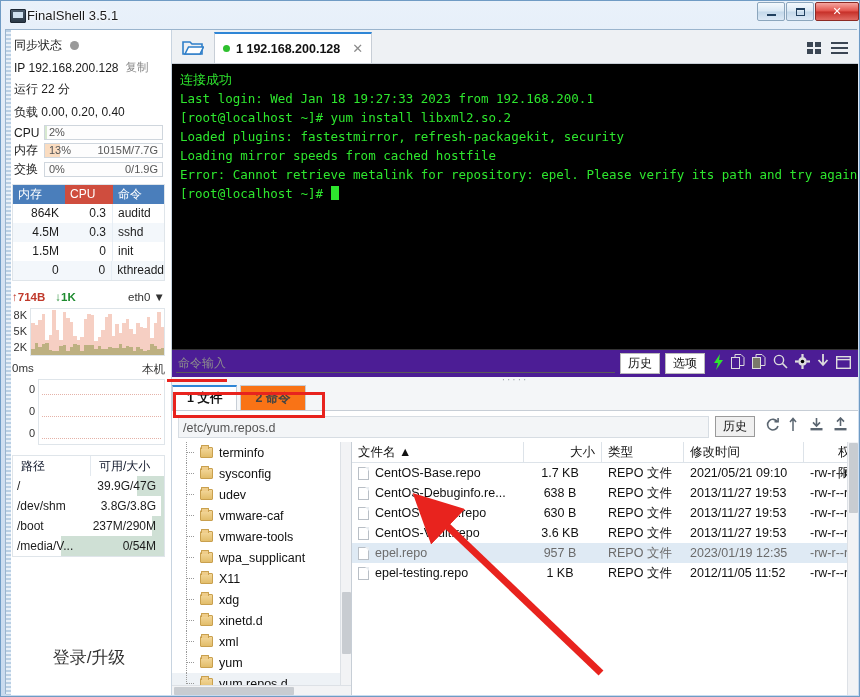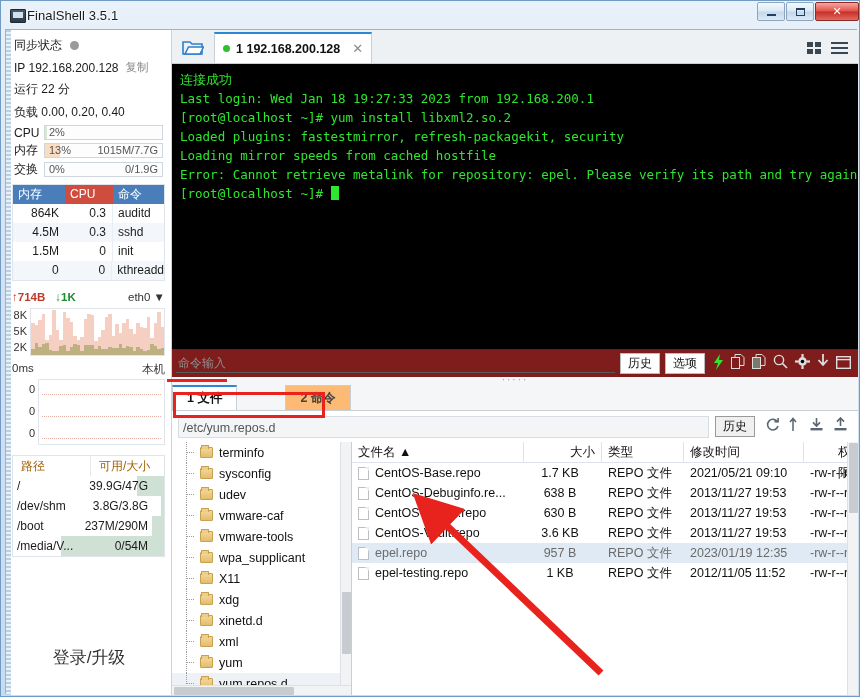--- a/index.html
+++ b/index.html
@@ -117,27 +117,27 @@
   #ping .phd { display: flex; font-size: 11.5px; color: #333; }
   #ping .phd .r { margin-left: auto; }
   #ping .pwrap { display: flex; margin-top: 2px; }
   #ping .yaxis { width: 26px; font-size: 11px; color: #333; text-align: right; padding-right: 3px;}
   #ping .yaxis div { height: 22px; line-height: 20px; }
   #ping .graph { flex: 1; height: 66px; border: 1px solid #dfe5ea; background: #fff; position: relative; }
   #ping .gl { position: absolute; left: 3px; right: 3px; border-top: 1px dotted #e5b2a8; }
 
   
   #disk { margin: 10px 6px 0 6px; border: 1px solid #dfe5ea; }
-  #disk .dhead { display: flex; font-size: 12px; height: 20px; color: #a16207; }
+  #disk .dhead { display: flex; font-size: 12px; height: 20px; color: #0f172a; }
   #disk .dhead .c1 { width: 78px; line-height: 20px; padding-left: 8px; border-right: 1px solid #e3e9ef;}
   #disk .dhead .c2 { flex: 1; line-height: 20px; padding-left: 8px; }
   #disk .drow { position: relative; display: flex; height: 20px; font-size: 12px; color: #1b1b1b; }
   #disk .drow .bar { position: absolute; right: 0; top: 0; bottom: 0; background: #cfe0d5; }
   #disk .drow .c1 { width: 78px; line-height: 20px; padding-left: 4px; position: relative; z-index: 2;}
-  #disk .drow .c2 { flex: 1; line-height: 20px; text-align: right; padding-right: 16px; position: relative; z-index: 2;}
+  #disk .drow .c2 { flex: 1; line-height: 20px; text-align: right; padding-right: 8px; position: relative; z-index: 2;}
 
   #login { position: absolute; left: 0; bottom: 26px; width: 166px; text-align: center; font-size: 17px; color: #333; }
 
   
   #right { position: absolute; left: 166px; top: 0; width: 686px; height: 665px; background: #f4f6f8; }
 
   
   #tabstrip {
     height: 34px; background: #eef1f4; border-bottom: 1px solid #c7ced6;
     display: flex; align-items: flex-end; position: relative;
@@ -159,41 +159,41 @@
     font-family: "DejaVu Sans Mono", "Liberation Mono", monospace;
     font-size: 12.5px; line-height: 19px;
   }
   #terminal .ln { white-space: pre; }
   #terminal .cn { font-family: "Liberation Sans", sans-serif; font-size: 13px; }
   .cursor { display: inline-block; width: 8px; height: 14px; background: #2ee62e; vertical-align: -2px; }
 
   
   #cmdbar {
     position: absolute; left: 0; top: 319px; width: 686px; height: 28px;
-    background: #7f1d1d; display: flex; align-items: center; padding: 0 4px;
+    background: #4c1d95; display: flex; align-items: center; padding: 0 4px;
     border-top: 1px solid #333;
   }
   #cmdbar .ph { color: #8d8d8d; font-size: 12px; flex: 1; border-bottom: 1px solid #5a5a5a; height: 19px; line-height:19px; padding-left:2px;}
   .dkbtn {
     background: #fff; color: #111; font-size: 12px; padding: 1px 7px; margin-left: 5px;
     border: 1px solid #bbb;
   }
   #cmdbar .icons { display: flex; align-items: center; gap: 7px; margin-left: 8px; margin-right: 3px; }
 
   #handle { position: absolute; left: 0; top: 347px; width: 686px; height: 7px; background: #f4f6f8; text-align: center; }
   #handle span { color: #9aa3ab; font-size: 10px; letter-spacing: 2px; line-height: 5px; display:block;}
 
   
-  #btabs { position: absolute; left: 0; top: 354px; width: 686px; height: 26px; display: flex; align-items: flex-end; background: #f4f6f8; gap: 45px; }
+  #btabs { position: absolute; left: 0; top: 354px; width: 686px; height: 26px; display: flex; align-items: flex-end; background: #f4f6f8; }
   .btab {
     height: 25px; padding: 0 14px; font-size: 12.5px; font-weight: bold; color: #111;
     background: #fff; border: 1px solid #c7ced6; border-bottom: none; display: flex; align-items: center;
   }
   .btab.active { border-top: 2px solid #2f86d6; }
-  .btab.inactive { background: #fdba74; color: #444; margin-left: 3px; }
+  .btab.inactive { background: #f97316; color: #444; margin-left: 3px; }
 
   
   #pathbar {
     position: absolute; left: 0; top: 380px; width: 686px; height: 32px;
     background: #fff; border-top: 1px solid #c7ced6; display: flex; align-items: center; padding: 0 6px;
   }
   #path-input {
     flex: 1; height: 22px; line-height: 22px; font-size: 12.5px; color: #555;
     background: #f3f5f7; border: 1px solid #d7dde3; padding-left: 4px;
   }

